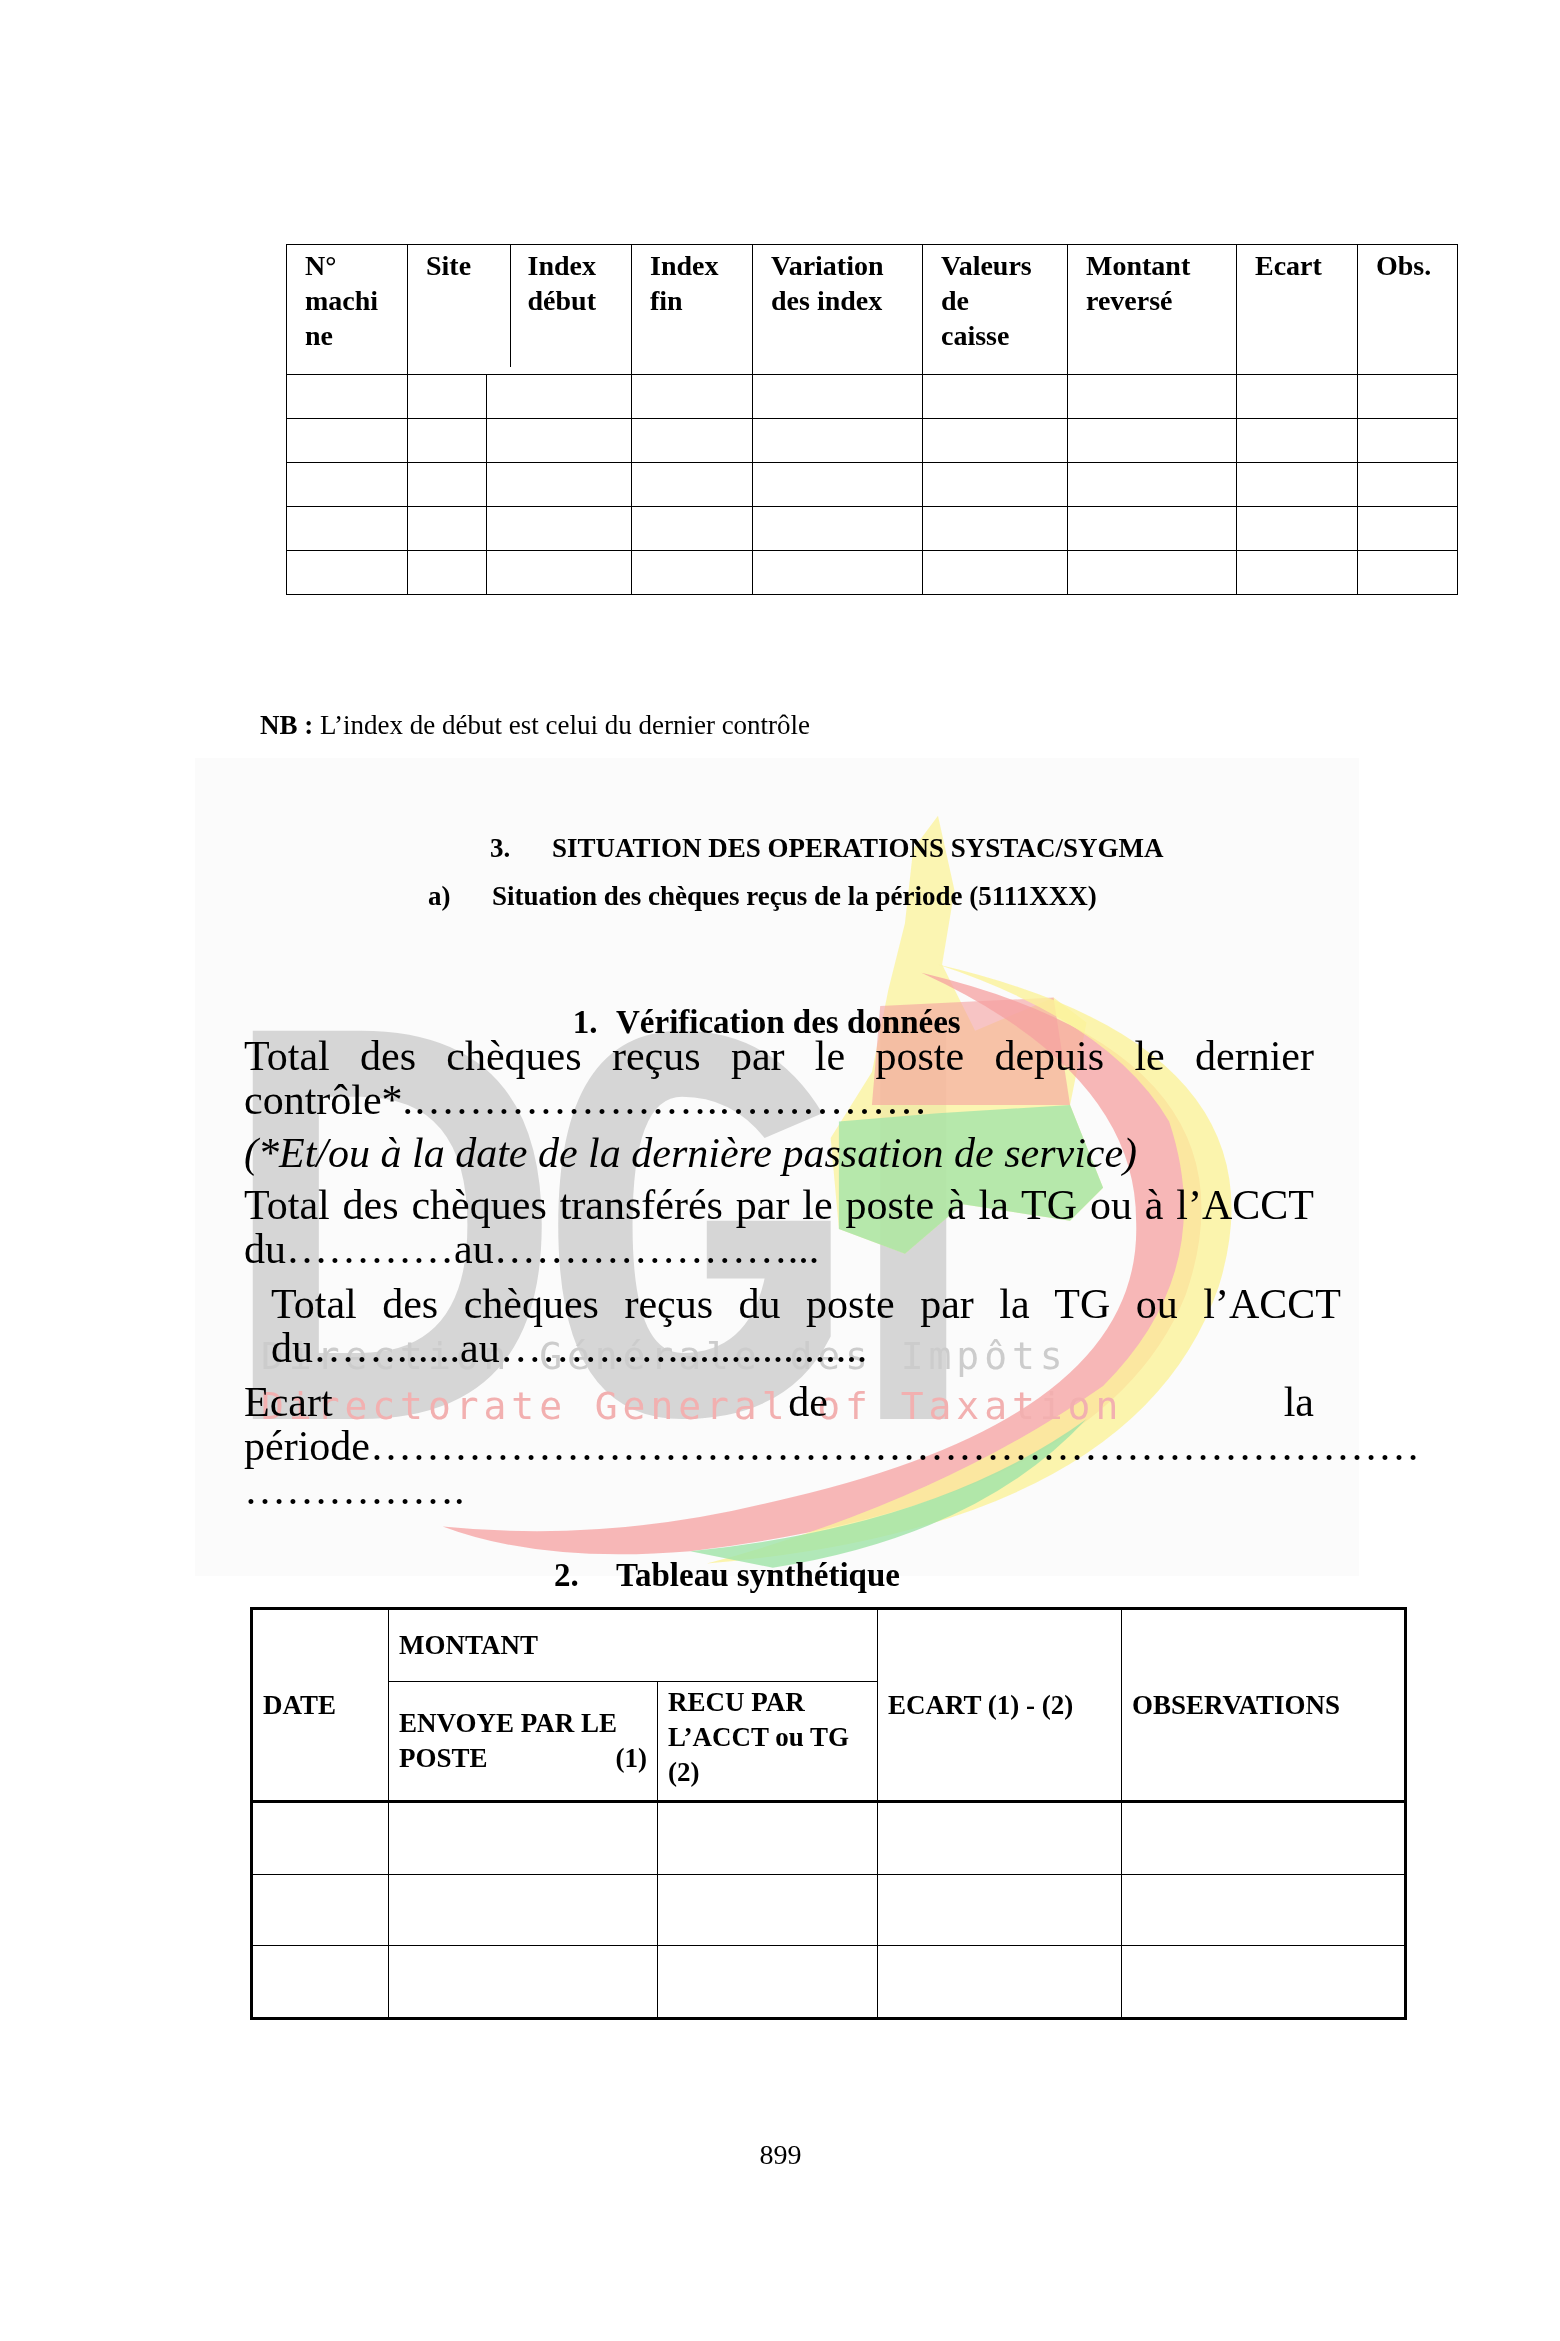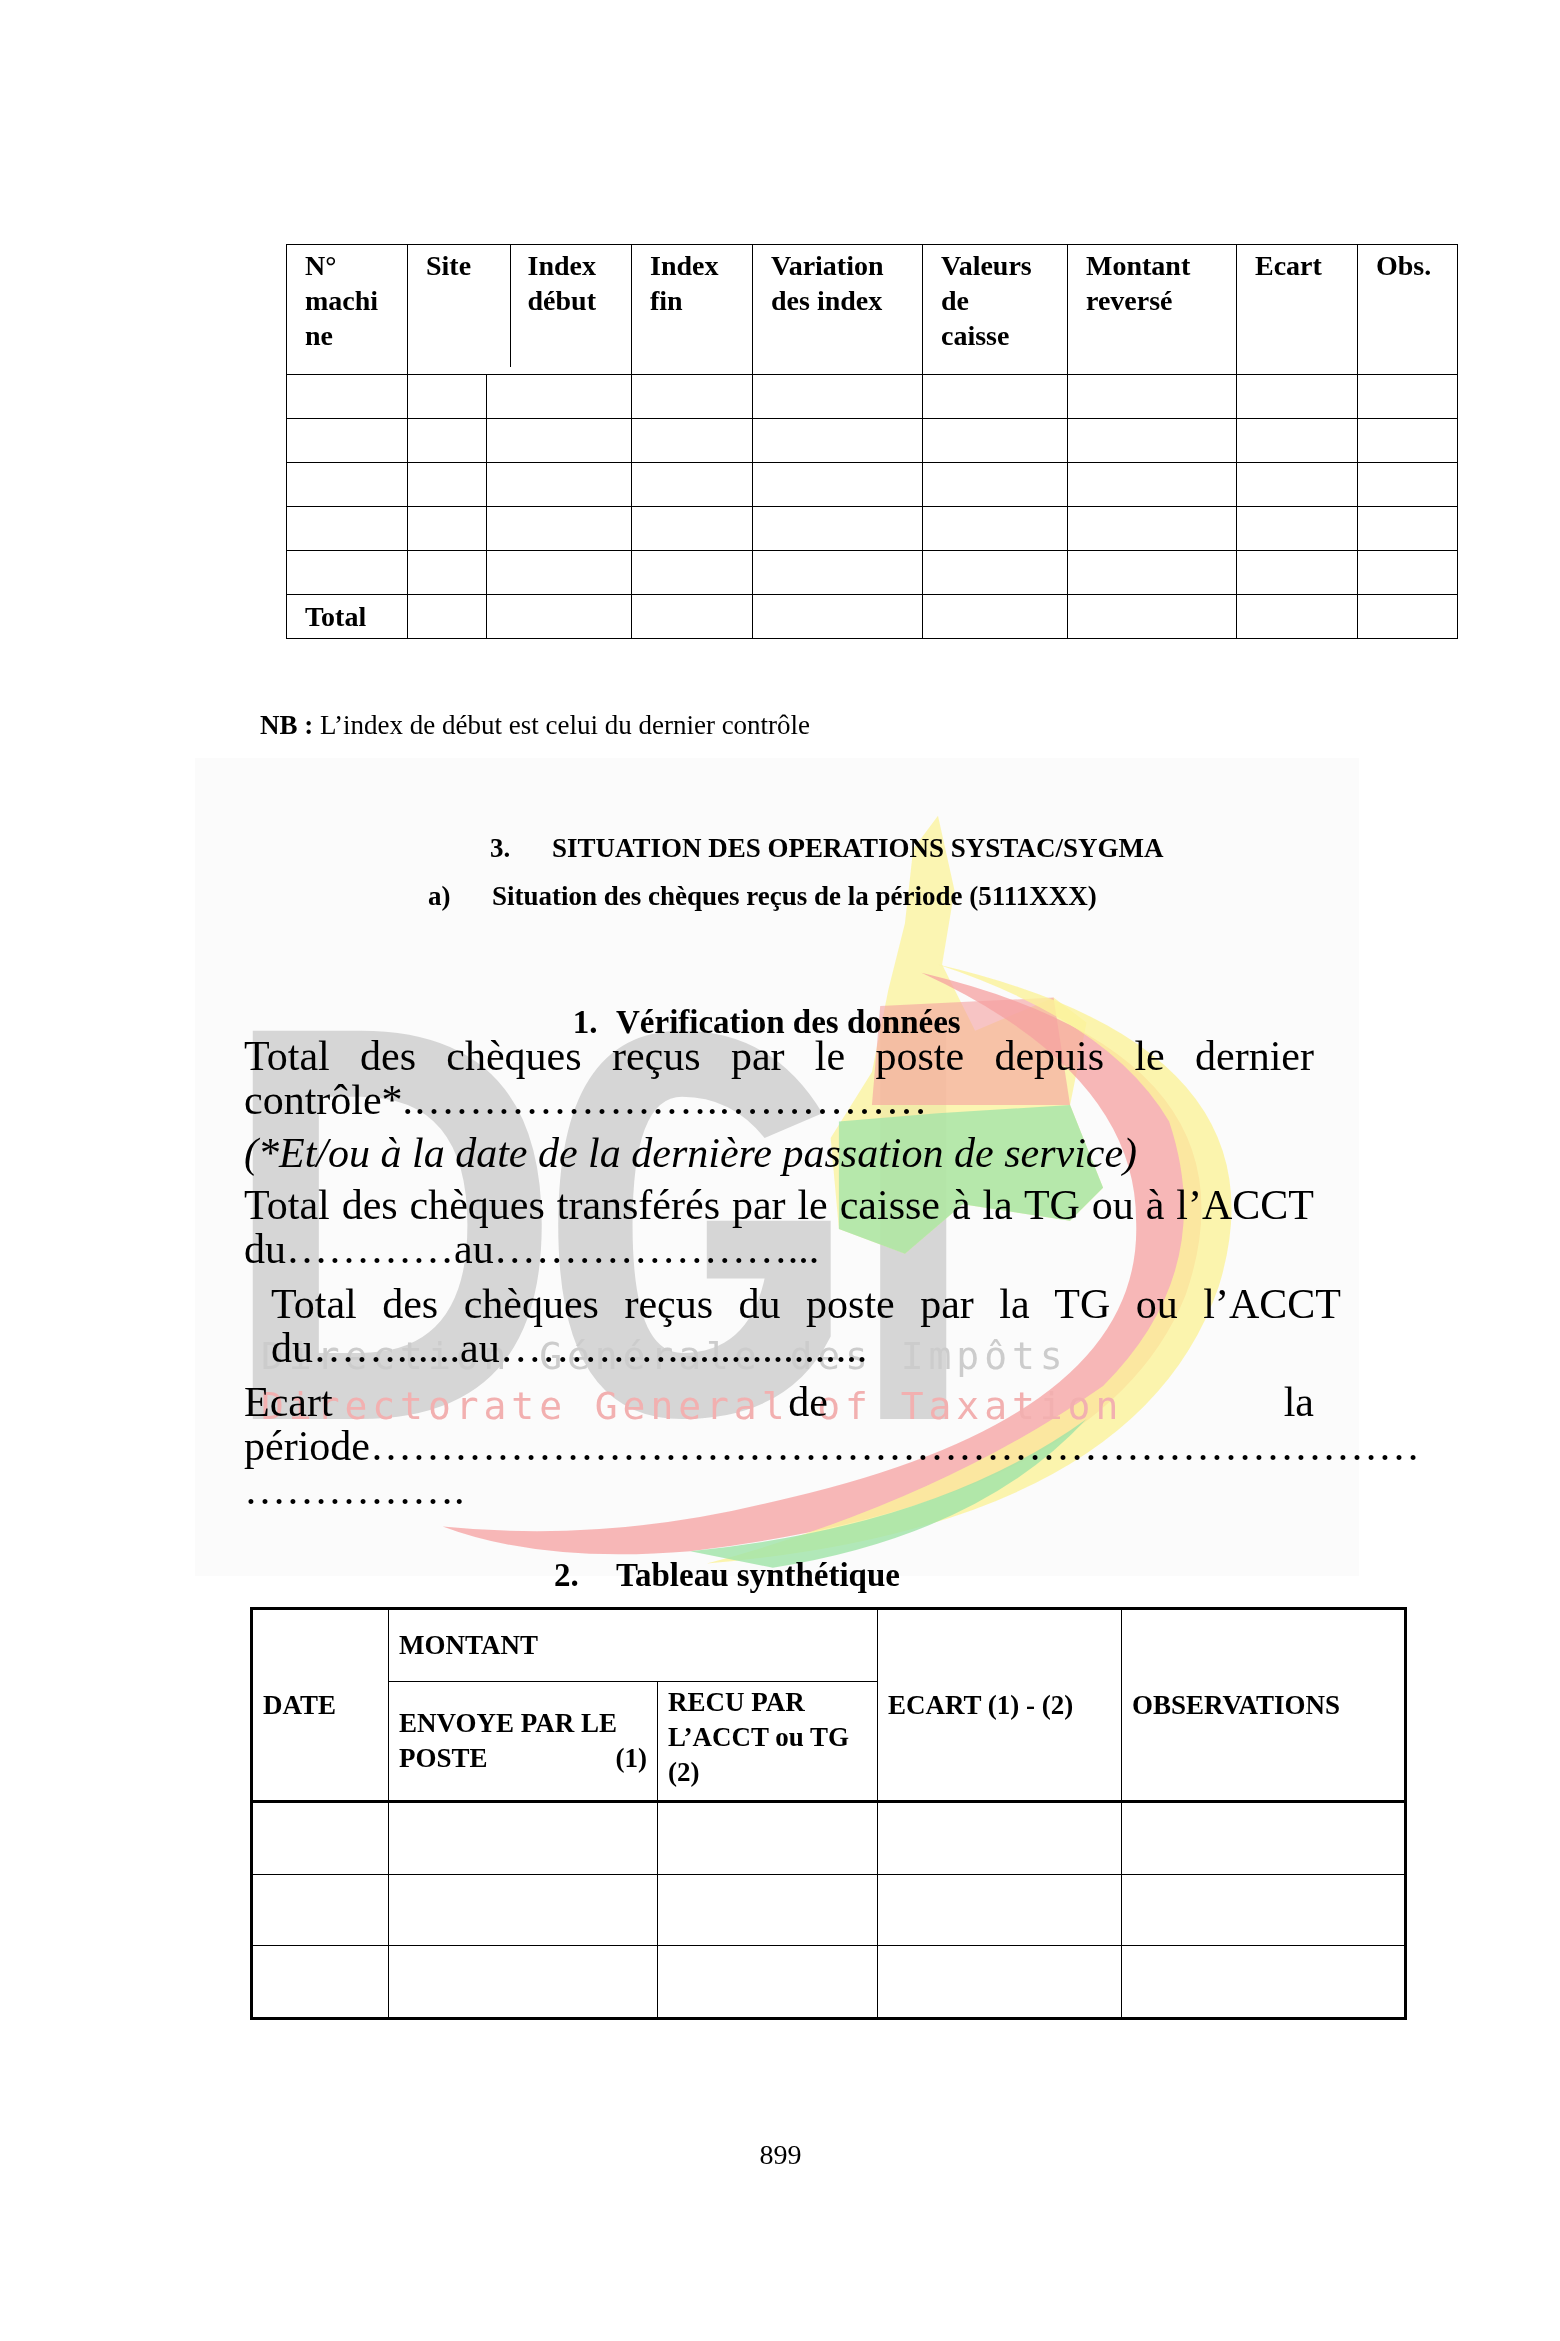--- a/index.html
+++ b/index.html
@@ -144,31 +144,20 @@
         <td></td>
         <td></td>
         <td></td>
         <td></td>
         <td></td>
         <td></td>
         <td></td>
         <td></td>
         <td></td>
       </tr>
-  <tr class="row">
-    <td class="total">Total</td>
-    <td></td>
-        <td></td>
-        <td></td>
-        <td></td>
-        <td></td>
-        <td></td>
-        <td></td>
-        <td></td>
-  </tr>
 </tbody>
   </table>
 
 <div class="abs" style="left:510px; top:245px; width:119px; height:122px; border-left:1.7px solid #000; padding:3.3px 0 0 16.5px; font-size:28px; font-weight:bold; line-height:35px; white-space:pre-line; background:#fff; box-sizing:border-box;">Index
 début</div>
 
 <div id="nb" class="abs">
   <b>NB :</b><span> L’index de début est celui du dernier contrôle</span>
 </div>
 
@@ -199,21 +188,21 @@
 </div>
 <div id="ha" class="abs h-small">
   <span class="num">a)</span><span>Situation des chèques reçus de la période (5111XXX)</span>
 </div>
 <div id="h1" class="abs h-big">
   <span class="num">1.</span><span>Vérification des données</span>
 </div>
 
 <div class="para" style="top:1034px;">Total des chèques reçus par le poste depuis le dernier contrôle*.………………….……………</div>
 <div class="para italic" style="top:1131px;">(*Et/ou à la date de la dernière passation de service)</div>
-<div class="para" style="top:1183px;">Total des chèques transférés par le caisse à la TG ou à l’ACCT du…………au…………………...</div>
+<div class="para" style="top:1183px;">Total des chèques transférés par le poste à la TG ou à l’ACCT du…………au…………………...</div>
 <div class="para" style="top:1282px;margin-left:27px;">Total des chèques reçus du poste par la TG ou l’ACCT du……......au…………...................</div>
 <div class="para" style="top:1380px; word-spacing:0;">
   <div class="justify-line">
       <span>Ecart</span>
       <span>de</span>
       <span>la</span>
     </div>
   <div>période…………………………………………………………………</div>
   <div>…………….</div>
 </div>

